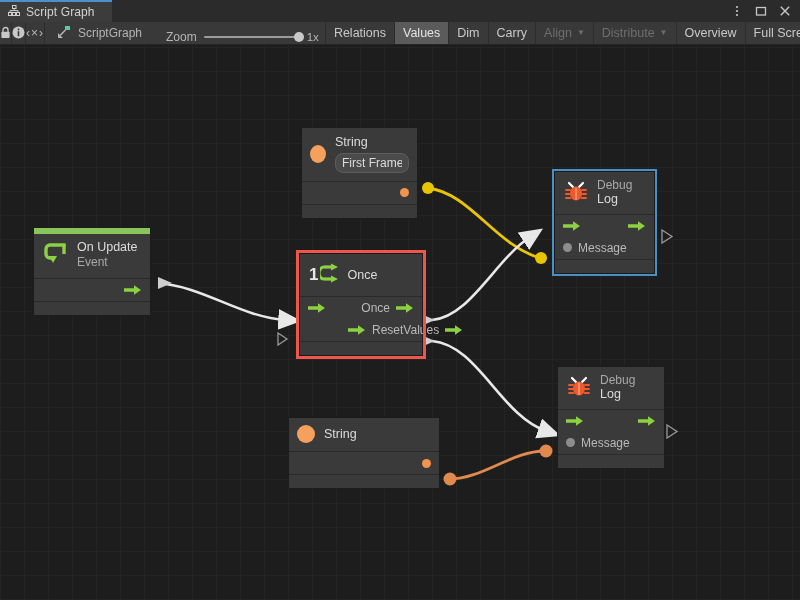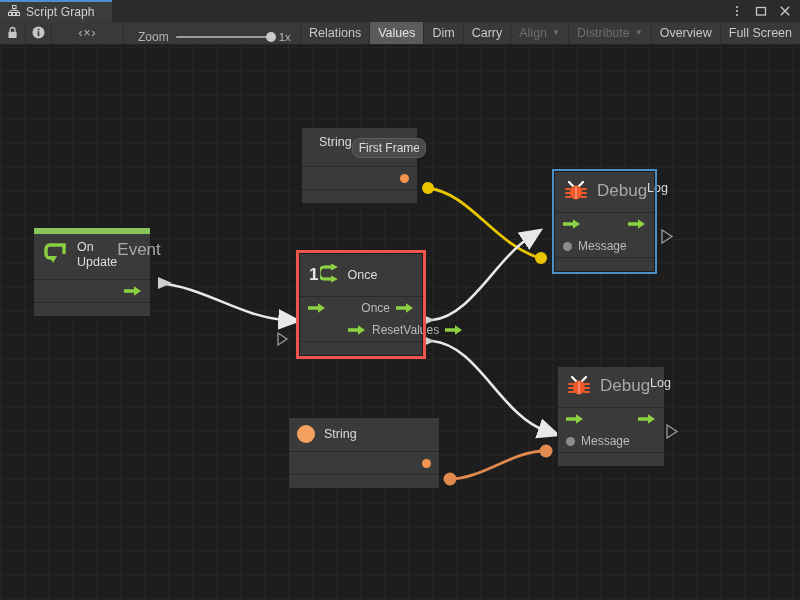--- a/index.html
+++ b/index.html
@@ -104,23 +104,23 @@
   }
   .node.sel-red  { outline: 3px solid #f0554d; outline-offset: 0px; }
   .node.sel-blue { outline: 2px solid #4a90c4; outline-offset: 0px; }
   .node-accent { height: 6px; width: 100%; }
   .node-head {
     display: flex; align-items: center; gap: 8px;
     padding: 6px 10px 9px 9px;
     background: #3a3a3a;
     border-bottom: 1px solid #2a2a2a;
   }
-  .node-title-wrap { display: flex; line-height: 1.18; }
+  .node-title-wrap { display: flex; flex-direction: column; line-height: 1.18; }
   .node-title { font-size: 12.5px; color: #dcdcdc; }
-  .node-sub { font-size: 17px; color: #a8a8a8; }
+  .node-sub { font-size: 12px; color: #a8a8a8; }
   .node-body { background: #3a3a3a; border-bottom: 1px solid #2a2a2a; }
   .node-foot { height: 13px; background: #3a3a3a; }
   .port-row {
     display: flex; align-items: center; justify-content: space-between;
     height: 22px; padding: 0 8px;
   }
   .port-left, .port-right { display: flex; align-items: center; gap: 6px; text-align: right; }
   .port-label { font-size: 12px; color: #b9b9b9; }
   .dot-grey { width: 9px; height: 9px; border-radius: 50%; background: #8d8d8d; display: inline-block; }
   .dot-orange { width: 9px; height: 9px; border-radius: 50%; background: #f2944e; display: inline-block; }
@@ -189,20 +189,31 @@
           <rect x="5.7" y="5.2" width="1.6" height="5" fill="#393939"></rect>
           <rect x="5.7" y="2.6" width="1.6" height="1.7" fill="#393939"></rect>
         </svg>
       </span>
     </div>
 
     <div class="tb-wide-btn">
       <span>‹×›</span>
     </div>
 
+    <div class="tb-breadcrumb">
+      <span>
+        <svg width="14" height="14" viewBox="0 0 14 14">
+          <rect x="8" y="1" width="5" height="4" fill="#5bc8b0"></rect>
+          <path d="M8.5 5 L3 10.5" stroke="#b9b9b9" stroke-width="1.4" fill="none"></path>
+          <path d="M1 13 L1 8 L3.2 10.4 Z" fill="#b9b9b9"></path>
+          <path d="M1 13 L6 13 L3.2 10.4 Z" fill="#b9b9b9"></path>
+        </svg>
+      </span>
+      <span>ScriptGraph</span>
+    </div>
 
     <div class="tb-zoom">
       <span>Zoom</span>
       <div class="slider-track">
         <div class="slider-knob"></div>
       </div>
       <span class="zoom-val">1x</span>
     </div>
 
     <div class="tb-right">

